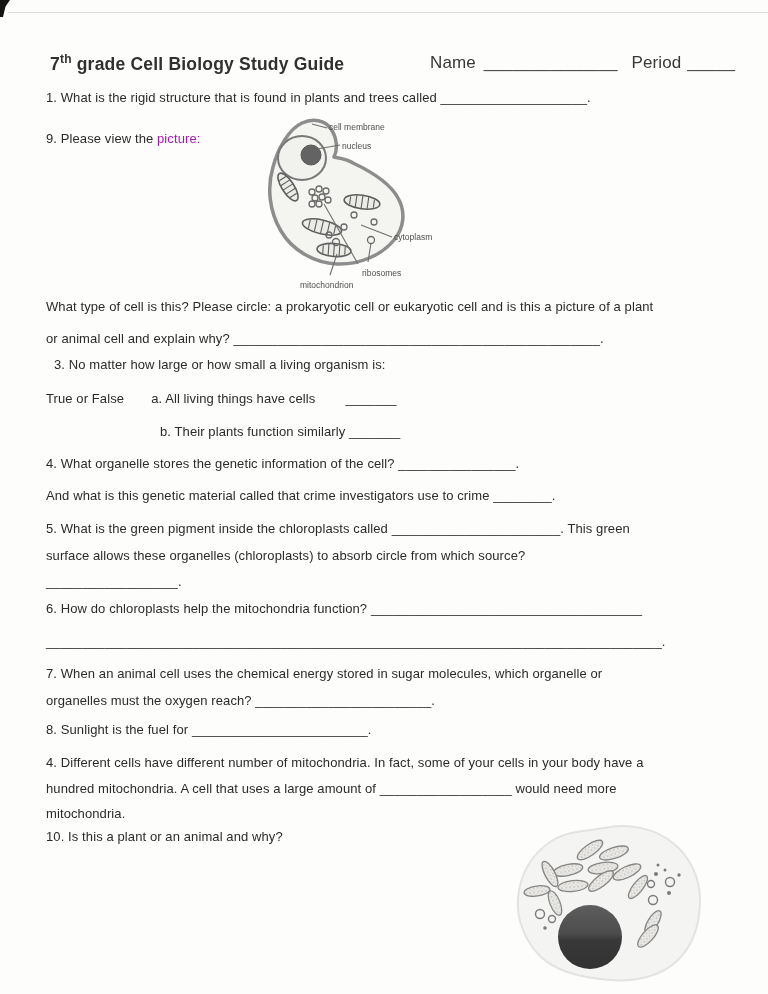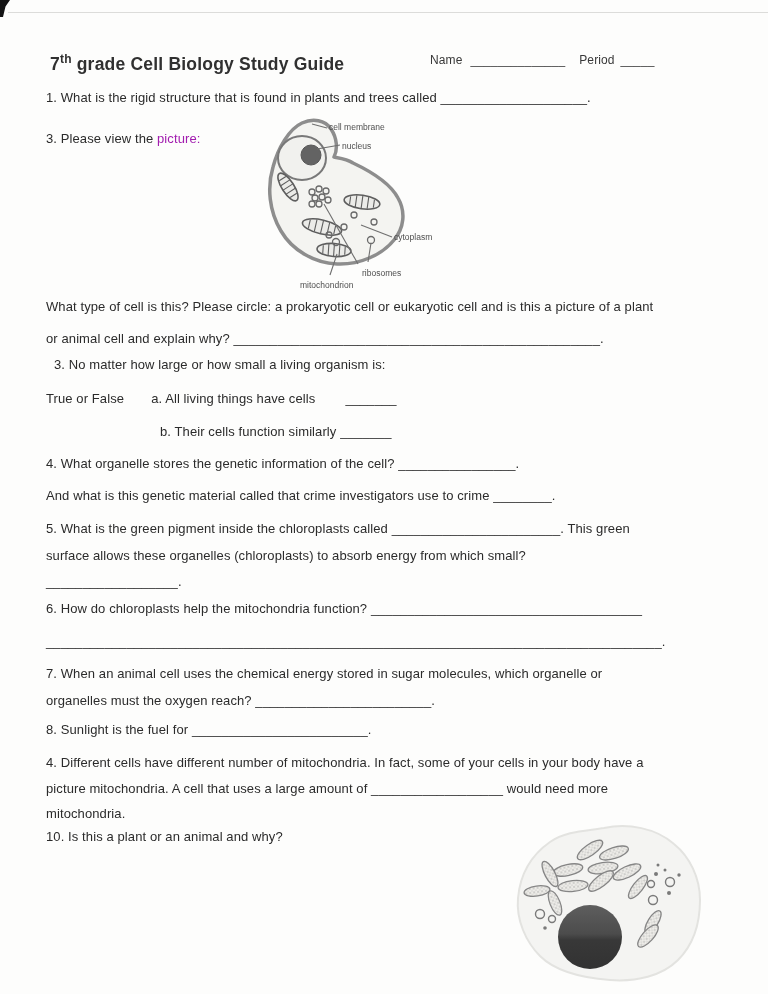--- a/index.html
+++ b/index.html
@@ -4,21 +4,21 @@
 <style>
   html,body{margin:0;padding:0;}
   body{
     width:768px;height:994px;position:relative;overflow:hidden;
     background:#fdfdfc;color:#2b2b2b;
     font-family:"Liberation Sans",sans-serif;
   }
   .line{position:absolute;white-space:nowrap;font-size:13px;color:#2b2b2b;letter-spacing:.1px;}
   .title{font-size:17.5px;font-weight:600;color:#303030;letter-spacing:.2px;}
   .title sup{font-size:12px;font-weight:600;}
-  .np{font-size:12px;font-weight:500;color:#383838;}
+  .np{font-size:17px;font-weight:500;color:#383838;}
   .np .blank{font-weight:400;color:#444;}
   .light{color:#a21caf;}
   .gap-a{margin-left:27px;}
   .gap-b{margin-left:30px;}
   .gap-s{margin-left:8px;}
   .gap-m{margin-left:14px;}
   .gap-xs{margin-left:6px;}
   .scan-corner{position:absolute;left:0;top:0;width:10px;height:17px;background:#141414;
     clip-path:polygon(0 0,100% 0,55% 38%,30% 100%,0 100%);}
   .scan-topline{position:absolute;left:8px;top:12px;width:760px;height:1px;background:#dcdcda;}
@@ -31,21 +31,21 @@
 <div class="scan-topline"></div>
 
 <div class="line title" style="left:50px;top:52px;"><span>7</span><sup>th</sup><span> grade Cell Biology Study Guide</span></div>
 
 <div class="line np" style="left:430px;top:53px;">
   <span>Name</span><span class="blank gap-s">______________</span><span class="gap-m">Period</span><span class="blank gap-xs">_____</span>
 </div>
 
 <div class="line" style="left:46px;top:90px;">1. What is the rigid structure that is found in plants and trees called ____________________.</div>
 
-<div class="line" style="left:46px;top:131px;"><span>3. Please view the </span><span class="light">picture:</span></div>
+<div class="line" style="left:46px;top:131px;"><span>9. Please view the </span><span class="light">picture:</span></div>
 
 <svg style="position:absolute;left:256px;top:114px;" width="215" height="182" viewBox="0 0 215 182">
 
   <path d="M46,9 C57,4 69,6 75,15 C81,24 82,35 78,43 C83,44 91,45 97,49 C114,57 134,69 142,84 C150,98 148,114 138,126 C126,141 103,151 81,150 C58,149 36,136 25,117 C13,97 11,73 17,53 C22,34 33,15 46,9 Z" fill="#f4f4f1" stroke="#8d8d8d" stroke-width="3.5" stroke-linejoin="round"></path>
 
   <ellipse cx="46" cy="44" rx="24" ry="22" fill="#f1f1ee" stroke="#787878" stroke-width="2"></ellipse>
   <circle cx="55" cy="41" r="10" fill="#636363" stroke="#575757"></circle>
 
   <g transform="translate(32,73) rotate(57)">
     <ellipse rx="16" ry="6" fill="#ebebe8" stroke="#5e5e5e" stroke-width="1.6"></ellipse>
@@ -98,40 +98,40 @@
 </svg>
 
 <div class="line" style="left:46px;top:299px;">What type of cell is this?  Please circle: a prokaryotic cell or eukaryotic cell and is this a picture of a plant</div>
 <div class="line" style="left:46px;top:331px;">or animal cell and explain why? __________________________________________________.</div>
 
 <div class="line" style="left:54px;top:357px;">3. No matter how large or how small a living organism is:</div>
 <div class="line" style="left:46px;top:391px;">
   <span>True or False</span><span class="gap-a">a. All living things have cells</span><span class="gap-b">_______</span>
 </div>
 <div class="line" style="left:160px;top:424px;">
-  <span>b. Their cells function similarly </span><span>_______</span>
+  <span>b. Their plants function similarly </span><span>_______</span>
 </div>
 
 <div class="line" style="left:46px;top:456px;">4. What organelle stores the genetic information of the cell? ________________.</div>
 <div class="line" style="left:46px;top:488px;">And what is this genetic material called that crime investigators use to crime ________.</div>
 
 <div class="line" style="left:46px;top:521px;">5. What is the green pigment inside the chloroplasts called _______________________. This green</div>
-<div class="line" style="left:46px;top:548px;">surface allows these organelles (chloroplasts) to absorb energy from which small?</div>
+<div class="line" style="left:46px;top:548px;">surface allows these organelles (chloroplasts) to absorb circle from which source?</div>
 <div class="line" style="left:46px;top:574px;">__________________.</div>
 
 <div class="line" style="left:46px;top:601px;">6.  How do chloroplasts help the mitochondria function? _____________________________________</div>
 <div class="line" style="left:46px;top:634px;">____________________________________________________________________________________.</div>
 
 <div class="line" style="left:46px;top:666px;">7. When an animal cell uses the chemical energy stored in sugar molecules, which organelle or</div>
 <div class="line" style="left:46px;top:693px;">organelles must the oxygen reach? ________________________.</div>
 
 <div class="line" style="left:46px;top:722px;">8. Sunlight is the fuel for ________________________.</div>
 
 <div class="line" style="left:46px;top:755px;">4. Different cells have different number of mitochondria.  In fact, some of your cells in your body have a</div>
-<div class="line" style="left:46px;top:781px;">picture mitochondria. A cell that uses a large amount of __________________ would need more</div>
+<div class="line" style="left:46px;top:781px;">hundred mitochondria. A cell that uses a large amount of __________________ would need more</div>
 <div class="line" style="left:46px;top:806px;">mitochondria.</div>
 
 <div class="line" style="left:46px;top:829px;">10. Is this a plant or an animal and why?</div>
 
 <svg style="position:absolute;left:508px;top:818px;" width="200" height="168" viewBox="0 0 200 168">
   <defs>
     <linearGradient id="nucGrad" x1="0" y1="0" x2="0" y2="1">
       <stop offset="0" stop-color="#5e5e5e"></stop>
         <stop offset="0.45" stop-color="#4c4c4c"></stop>
       <stop offset="0.55" stop-color="#383838"></stop>

